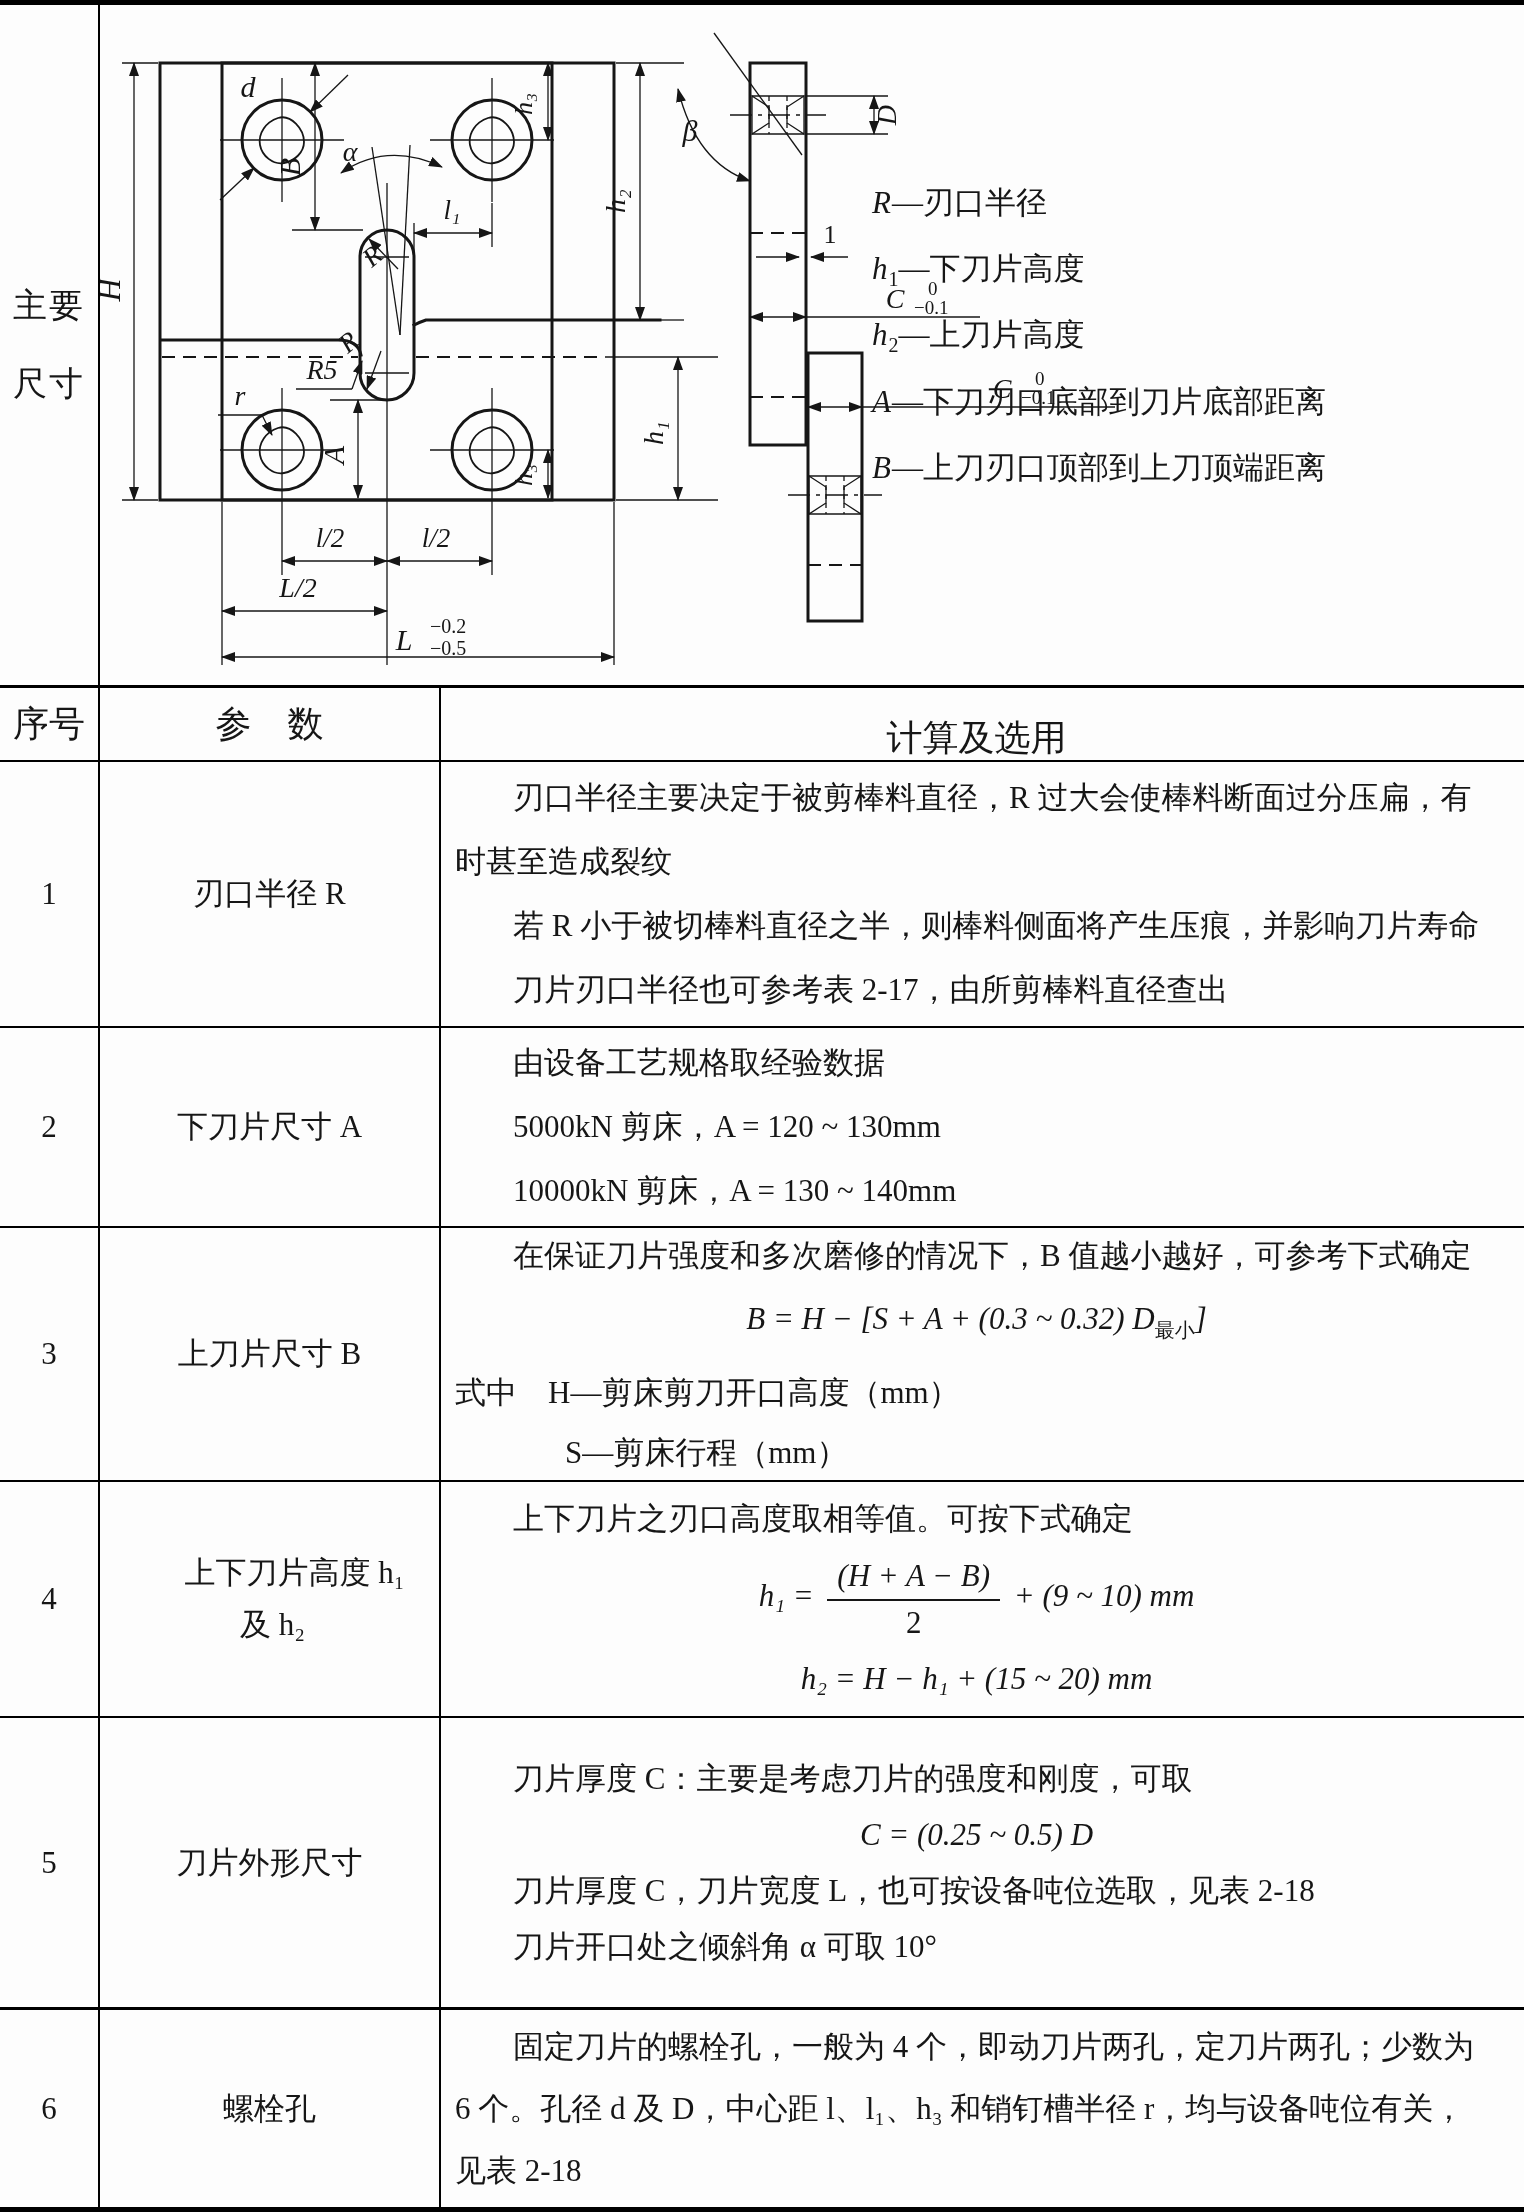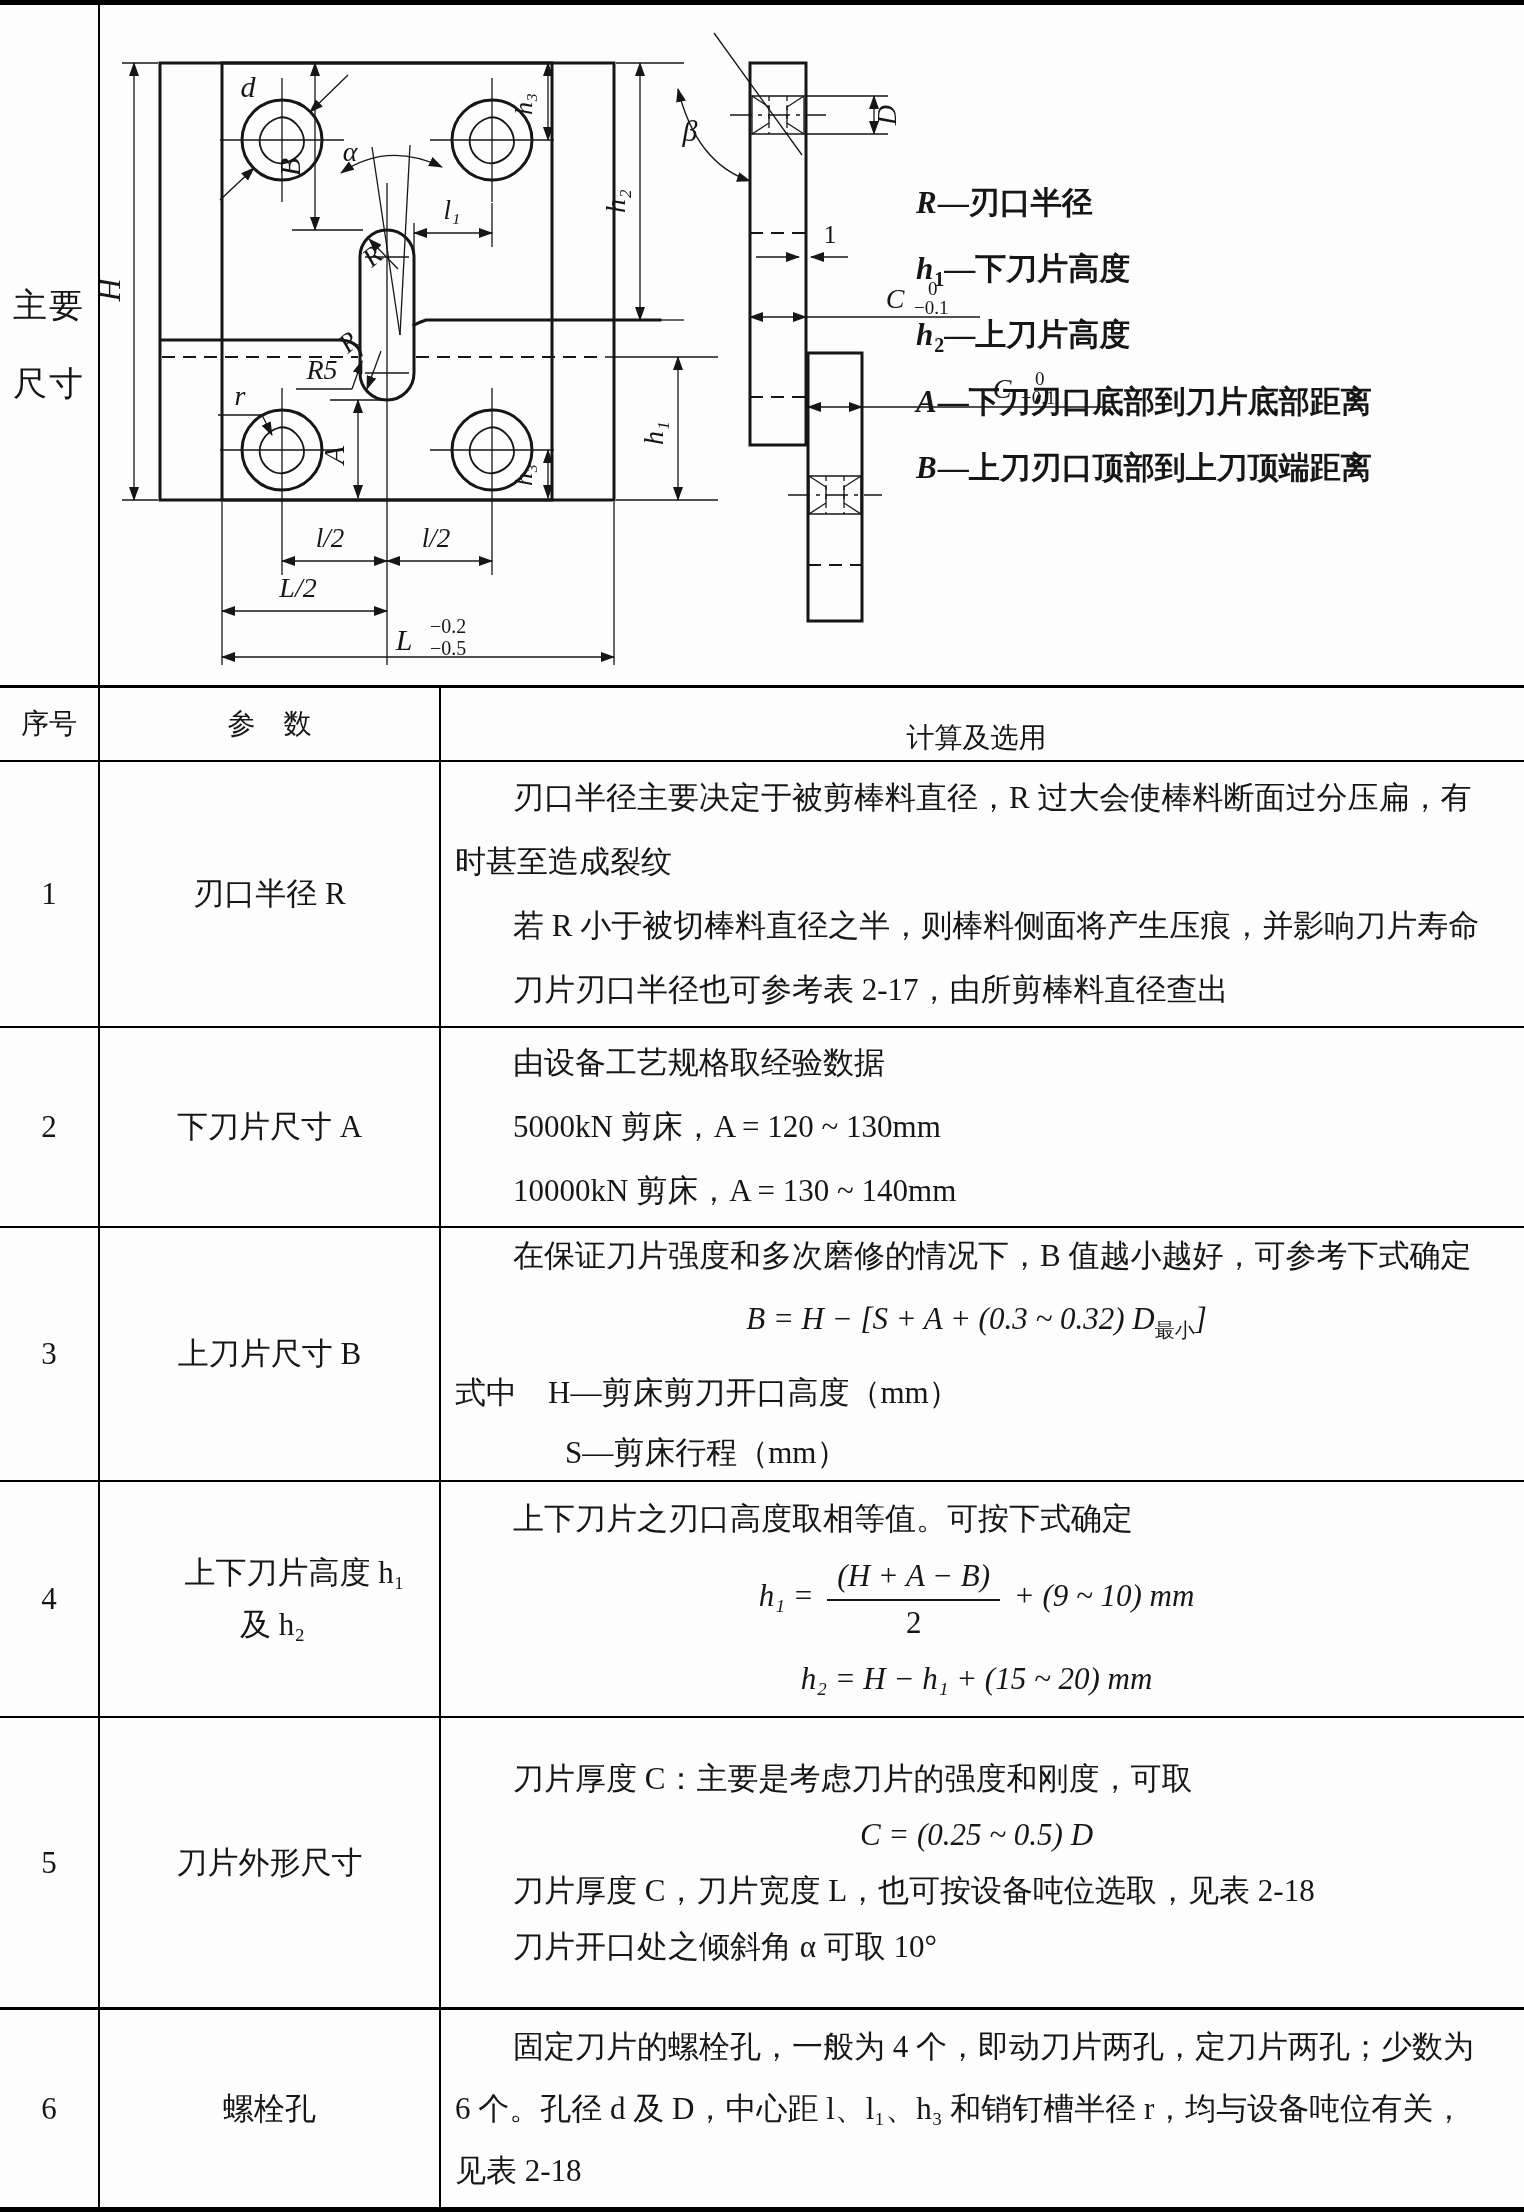--- a/index.html
+++ b/index.html
@@ -33,32 +33,32 @@
   .frac{display:inline-block;vertical-align:middle;text-align:center;margin:0 6px;}
   .frac .num{display:block;border-bottom:2px solid #161616;padding:0 10px;line-height:46px;}
   .frac .den{display:block;line-height:44px;font-style:normal;}
   .formula-big{text-align:center;margin:4px 0;white-space:nowrap;}
   
   .topsec{height:683px;border-bottom:3px solid #000;}
   .label-cell{width:100px;box-sizing:border-box;border-right:2px solid #000;flex:none;
         display:flex;flex-direction:column;justify-content:center;align-items:center;
         gap:32px;font-size:34px;letter-spacing:2px;}
   .draw-cell{flex:1;position:relative;}
-  .legend{position:absolute;left:816px;top:170px;font-size:31px;line-height:55px;white-space:nowrap;font-weight:bold;}
+  .legend{position:absolute;left:772px;top:170px;font-size:31px;line-height:55px;white-space:nowrap;}
   .lg-var{font-style:italic;padding-right:1px;}
   .lg-sub{font-size:20px;}
   
   svg text{fill:#161616;}
   .s3{stroke:#161616;stroke-width:3;fill:none;stroke-linecap:square;}
   .s2{stroke:#161616;stroke-width:1.8;fill:none;}
   .s1{stroke:#161616;stroke-width:1.3;fill:none;}
   .dash{stroke-dasharray:13 8;}
   .dashS{stroke-dasharray:5 4;}
   .dadot{stroke-dasharray:22 6 4 6;}
-  .hdr{font-size:28px;}
+  .hdr{font-size:36px;}
 </style>
 </head>
 <body>
 
 <div class="page">
 
   <div class="trow topsec">
     <div class="label-cell">
       <span>主要</span>
       <span>尺寸</span>

